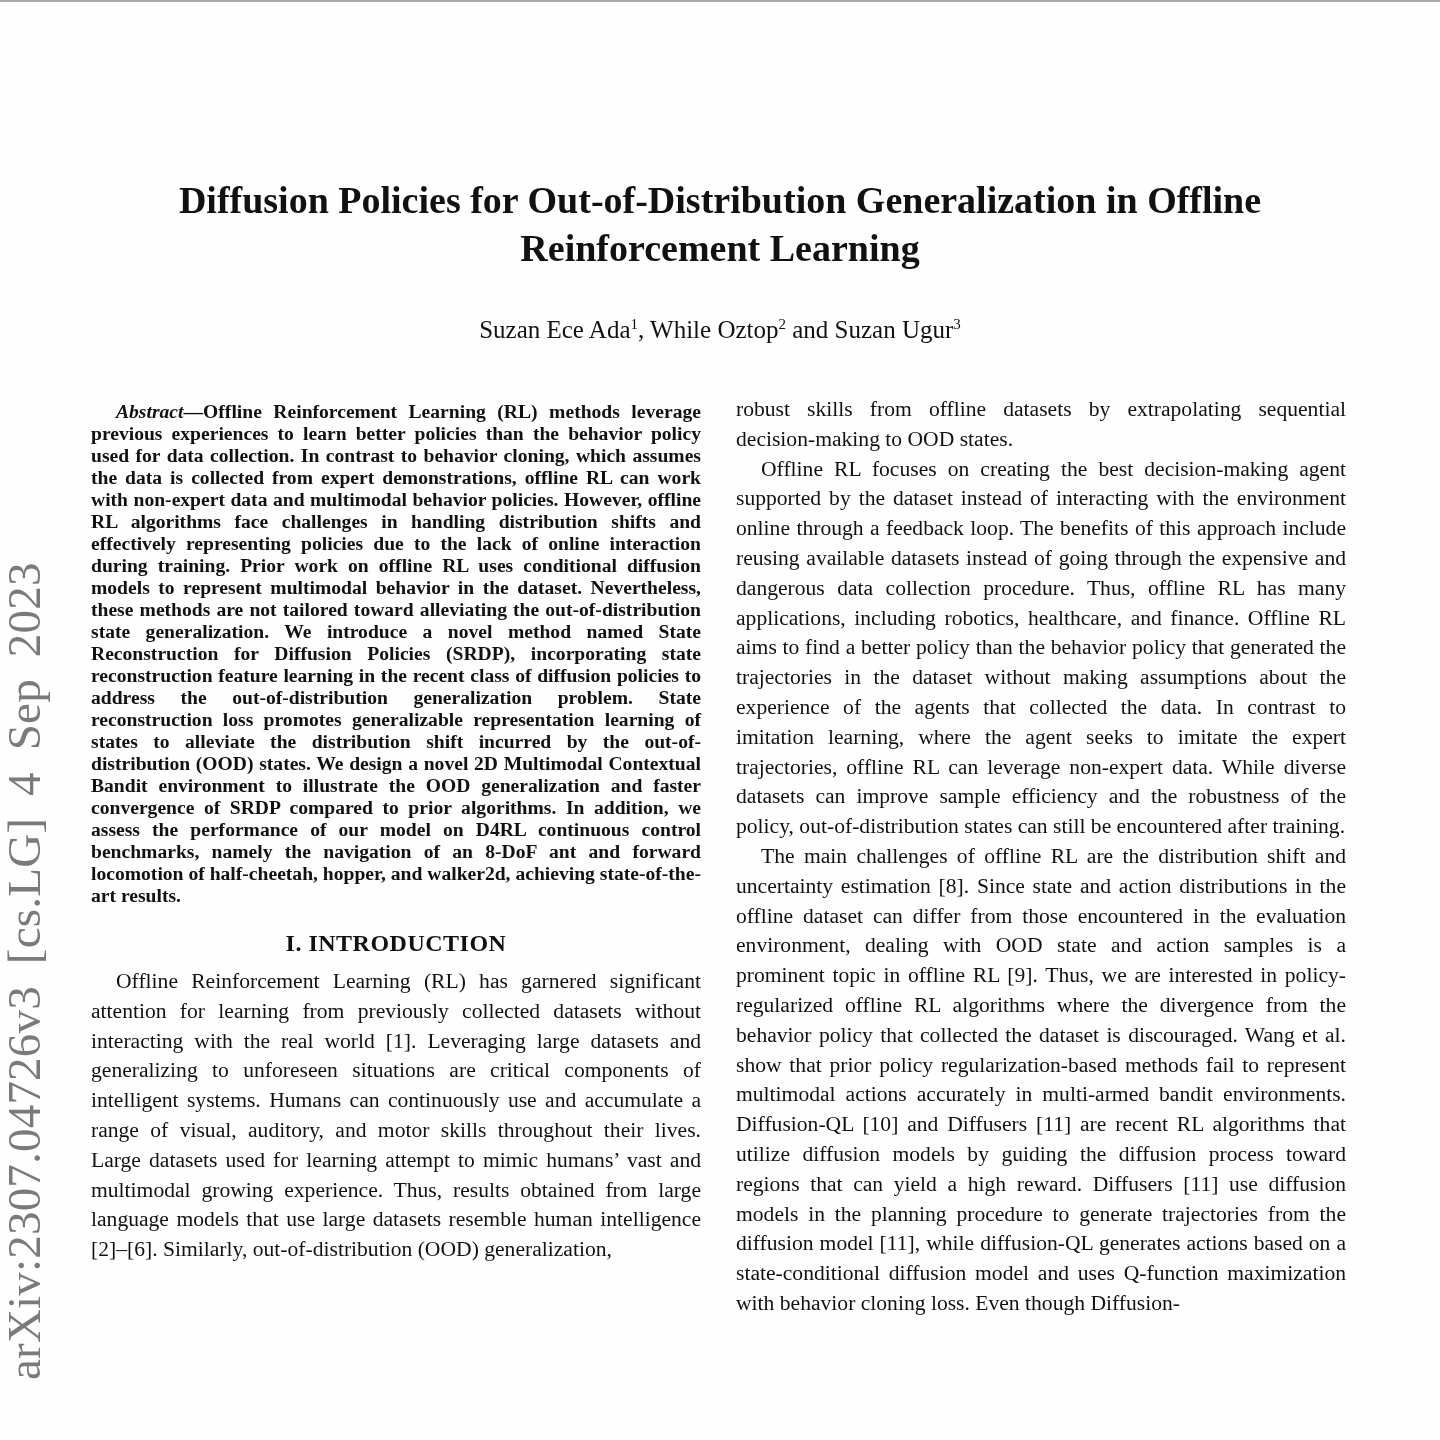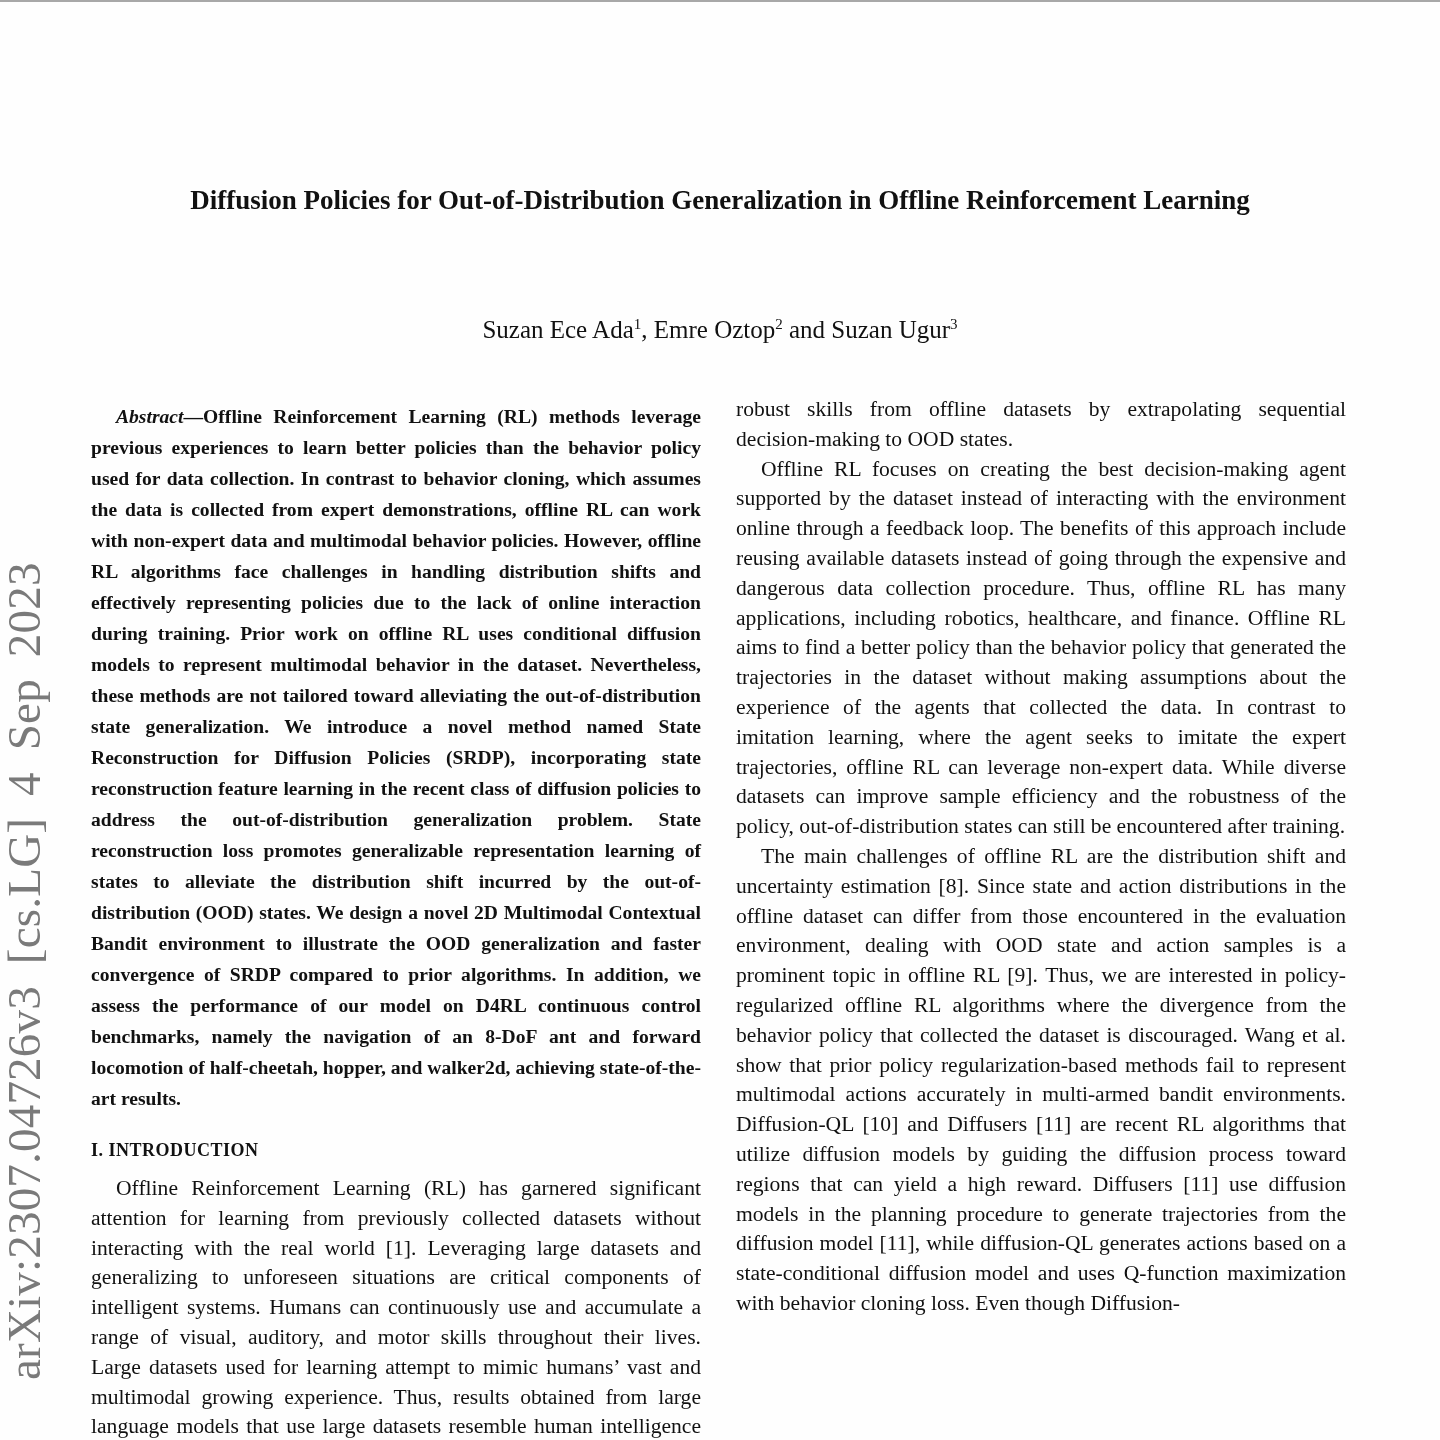--- a/index.html
+++ b/index.html
@@ -22,21 +22,21 @@
       line-height: 44px;
       color: #7a7a7a;
       letter-spacing: 0.2px;
       word-spacing: 10px;
     }
 
     .title {
       position: absolute; left: 100px; top: 176px; width: 1240px;
       text-align: center;
       font-weight: bold;
-      font-size: 27px;
+      font-size: 38px;
       line-height: 48px;
       color: #111;
     }
 
     .authors {
       position: absolute; left: 100px; top: 313px; width: 1240px;
       text-align: center;
       font-size: 25px;
       line-height: 34px;
     }
@@ -49,49 +49,49 @@
       line-height: 29.8px;
       text-align: justify;
       hyphens: manual;
     }
     .col-left { left: 91px; top: 401px; }
     .col-right { left: 736px; top: 395px; }
 
     .abstract {
       font-weight: bold;
       font-size: 19.6px;
-      line-height: 31px;
+      line-height: 22px;
       text-indent: 25px;
     }
     .abstract .label { font-style: italic; }
 
     .section-heading {
-      text-align: left;
-      font-size: 18px;
+      text-align: center;
+      font-size: 24px;
       line-height: 30px;
       margin-top: 21px;
       margin-bottom: 9px;
       letter-spacing: 0.5px;
     }
 
     p.body { text-indent: 25px; }
     p.body.no-indent { text-indent: 0; }
   </style>
 </head>
 <body>
 
 <div class="page">
   <div class="top-bar"></div>
 
   <div class="side-stamp">arXiv:2307.04726v3  [cs.LG]  4 Sep 2023</div>
 
   <h1 class="title">Diffusion Policies for Out-of-Distribution Generalization in Offline Reinforcement Learning</h1>
 
   <div class="authors">
-    <span>Suzan Ece Ada</span><sup>1</sup><span>, </span><span>Emre Oztop</span><sup>2</sup><span> and </span><span>Suzan Ugur</span><sup>3</sup>
+    <span>Suzan Ece Ada</span><sup>1</sup><span>, </span><span>While Oztop</span><sup>2</sup><span> and </span><span>Suzan Ugur</span><sup>3</sup>
   </div>
 
   <div class="col col-left">
     <p class="abstract">
       <span class="label">Abstract</span><span>—</span><span>Offline Reinforcement Learning (RL) methods leverage previous experiences to learn better policies than the behavior policy used for data collection. In contrast to behavior cloning, which assumes the data is collected from expert demonstrations, offline RL can work with non-expert data and multimodal behavior policies. However, offline RL algorithms face challenges in handling distribution shifts and effectively representing policies due to the lack of online interaction during training. Prior work on offline RL uses conditional diffusion models to represent multimodal behavior in the dataset. Nevertheless, these methods are not tailored toward alleviating the out-of-distribution state generalization. We introduce a novel method named State Reconstruction for Diffusion Policies (SRDP), incorporating state reconstruction feature learning in the recent class of diffusion policies to address the out-of-distribution generalization problem. State reconstruction loss promotes generalizable representation learn­ing of states to alleviate the distribution shift incurred by the out-of-distribution (OOD) states. We design a novel 2D Multimodal Contextual Bandit environment to illustrate the OOD generalization and faster convergence of SRDP compared to prior algorithms. In addition, we assess the performance of our model on D4RL continuous control benchmarks, namely the navigation of an 8-DoF ant and forward locomotion of half-cheetah, hopper, and walker2d, achieving state-of-the-art results.</span>
     </p>
 
     <h2 class="section-heading">I.  INTRODUCTION</h2>
 
     <p class="body">Offline Reinforcement Learning (RL) has garnered signifi­cant attention for learning from previously collected datasets without interacting with the real world [1]. Leveraging large datasets and generalizing to unforeseen situations are critical components of intelligent systems. Humans can continuously use and accumulate a range of visual, auditory, and motor skills throughout their lives. Large datasets used for learn­ing attempt to mimic humans’ vast and multimodal grow­ing experience. Thus, results obtained from large language models that use large datasets resemble human intelligence [2]–[6]. Similarly, out-of-distribution (OOD) generalization,</p>

